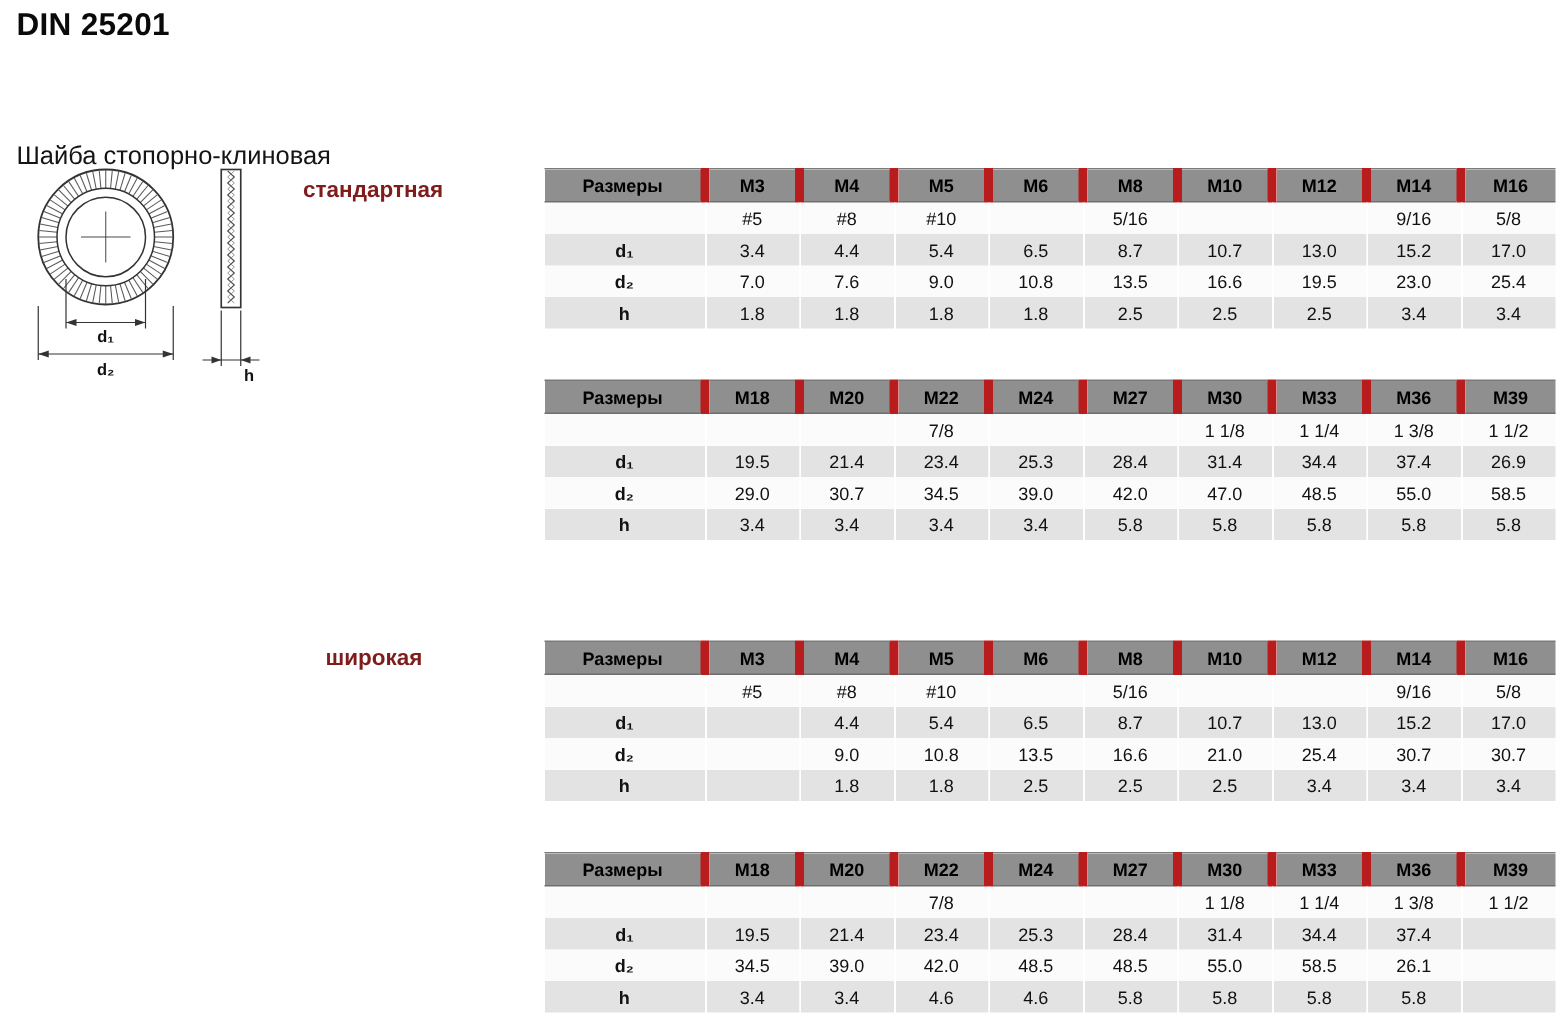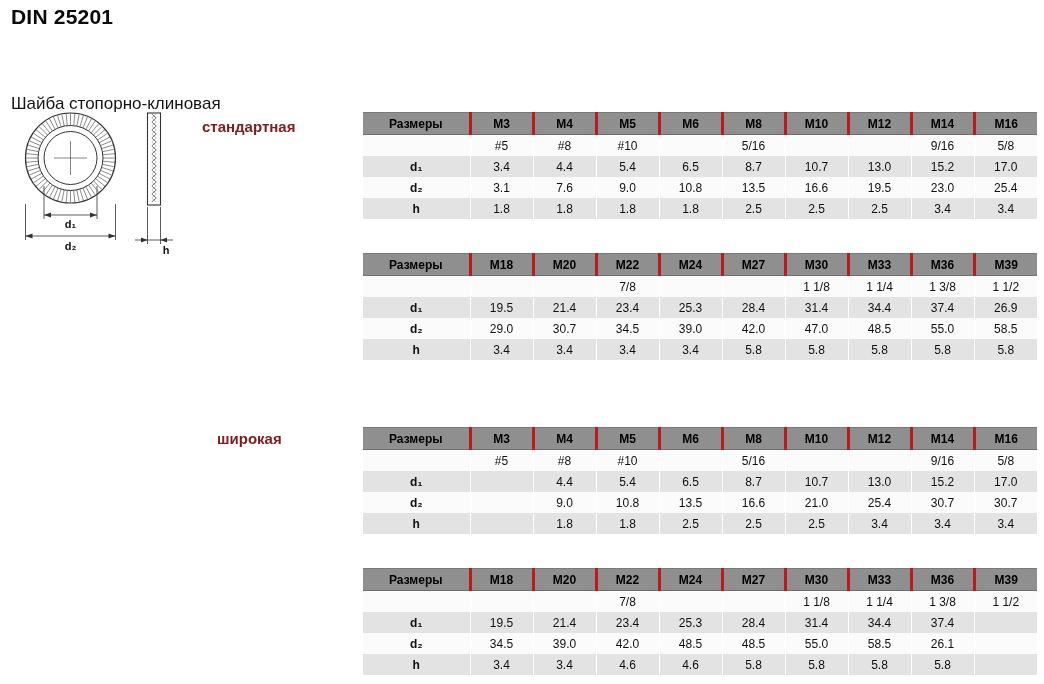--- a/index.html
+++ b/index.html
@@ -14,21 +14,21 @@
   #label-wide{left:217px;top:430px;}
   .drawing{position:absolute;left:4px;top:100px;}
   .drawing text{font-family:"Liberation Sans",sans-serif;font-size:11px;font-weight:bold;fill:#111;}
   table.dtable{
     position:absolute;left:363px;width:674px;
     border-collapse:collapse;table-layout:fixed;font-size:12px;color:#111;
   }
   .dtable th,.dtable td{height:21px;padding:0 2px;text-align:center;vertical-align:middle;white-space:nowrap;overflow:hidden;}
   .dtable thead th{
     background:var(--header-bg,#8f8f8f);color:#000;font-weight:bold;
-    border-left:3px solid #b91c1c;border-bottom:1px solid #6f6f6f;border-top:1px solid #7a7a7a;
+    border-left:6px solid #b91c1c;border-bottom:1px solid #6f6f6f;border-top:1px solid #7a7a7a;
   }
   .dtable thead th:first-child{border-left:none;margin-top:30px;}
   .dtable tbody tr.plain td{background:var(--row-bg,#fbfbfb);}
   .dtable tbody tr.shade td{background:var(--row-alt-bg,#e3e3e3);}
   .dtable tbody td{border-left:1px solid rgba(255,255,255,.9);}
   .dtable tbody td:first-child{border-left:none;}
   .dtable td.rowlabel{font-weight:bold;}
 </style>
 </head>
 <body>
@@ -199,21 +199,21 @@
           <td>5.4</td>
           <td>6.5</td>
           <td>8.7</td>
           <td>10.7</td>
           <td>13.0</td>
           <td>15.2</td>
           <td>17.0</td>
         </tr>
         <tr class="plain">
           <td class="rowlabel">d₂</td>
-          <td>3.1</td>
+          <td>7.0</td>
           <td>7.6</td>
           <td>9.0</td>
           <td>10.8</td>
           <td>13.5</td>
           <td>16.6</td>
           <td>19.5</td>
           <td>23.0</td>
           <td>25.4</td>
         </tr>
         <tr class="shade">

